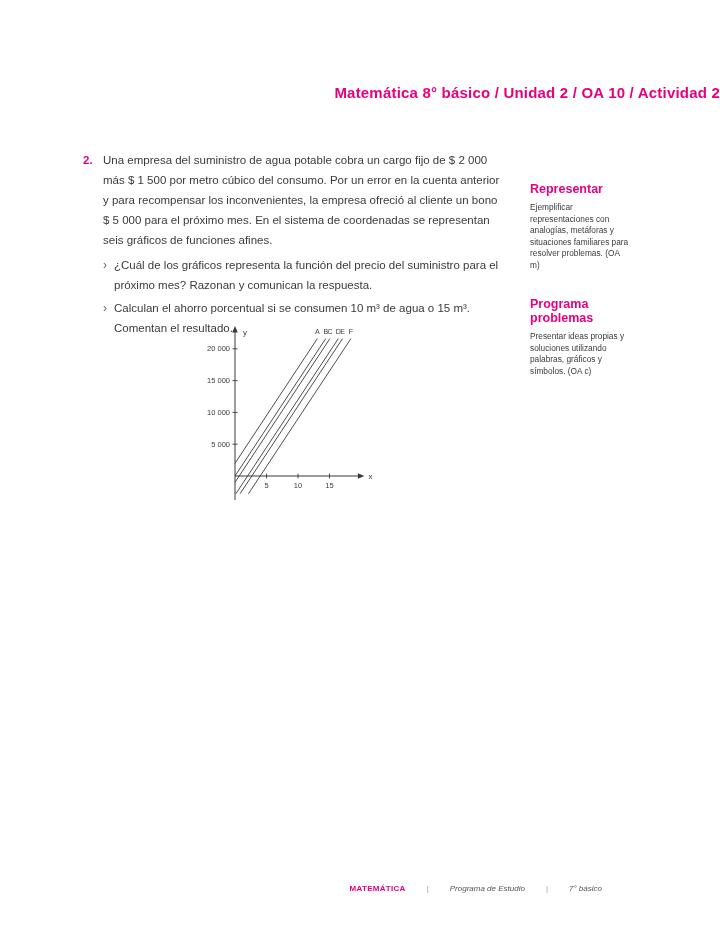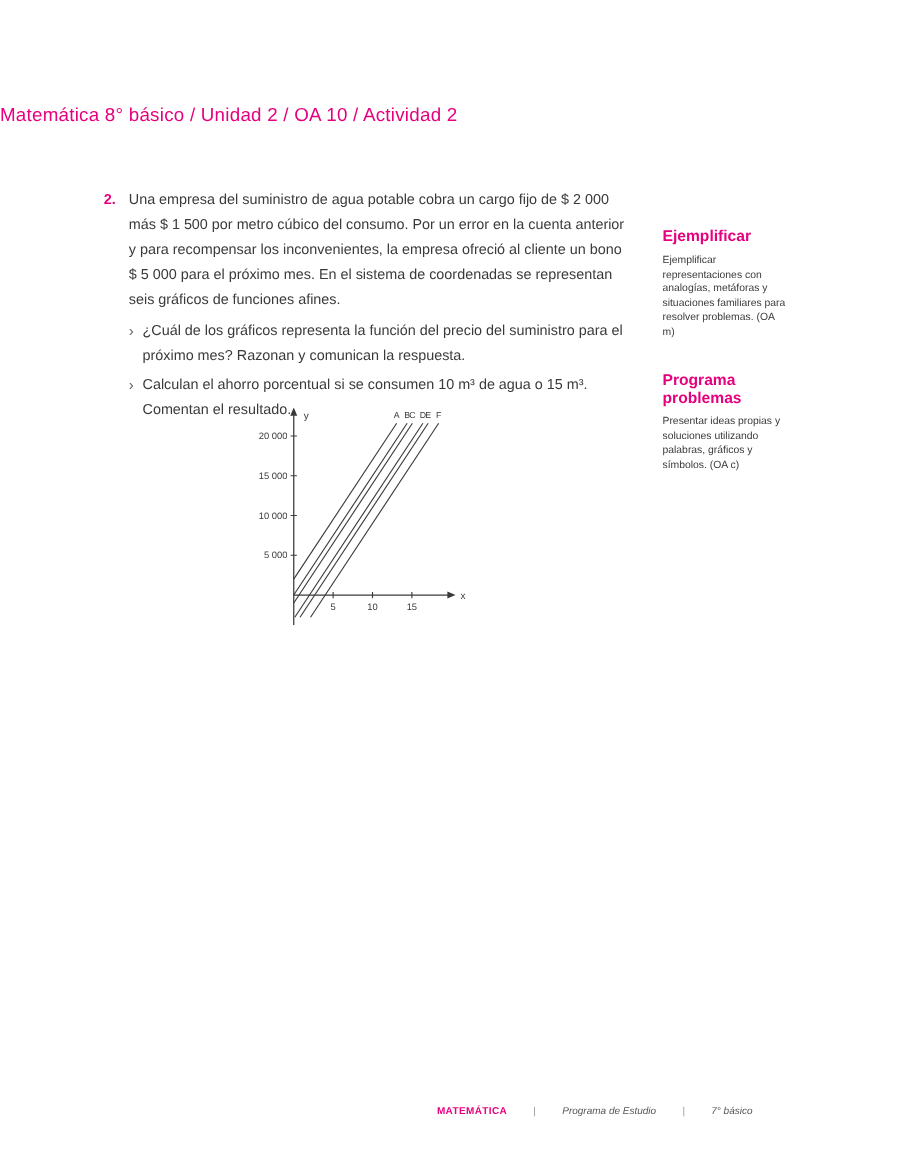--- a/index.html
+++ b/index.html
@@ -11,24 +11,24 @@
   }
   .page {
     position: relative;
     width: 720px; height: 932px;
     background: #ffffff;
     overflow: hidden;
   }
   .title {
     position: absolute;
     top: 84px; left: 0; width: 100%;
-    text-align: left;
+    text-align: right;
     color: #e6007e;
     font-size: 15px;
-    font-weight: normal;
+    font-weight: bold;
     letter-spacing: 0.2px;
   }
   .content {
     position: absolute;
     left: 83px; top: 150px; width: 420px;
   }
   .problem {
     display: flex;
     gap: 7px;
     font-size: 11.5px;
@@ -139,21 +139,21 @@
         <line x1="42.84" y1="175.808" x2="145.32" y2="20.623999999999995" stroke="#3a3a3a" stroke-width="0.9"></line>
         <text x="145.32" y="16.123999999999995" text-anchor="middle" font-size="7" fill="#3a3a3a" font-family="Liberation Sans, sans-serif">D</text>
         <line x1="47.04" y1="175.808" x2="149.51999999999998" y2="20.623999999999995" stroke="#3a3a3a" stroke-width="0.9"></line>
         <text x="149.51999999999998" y="16.123999999999995" text-anchor="middle" font-size="7" fill="#3a3a3a" font-family="Liberation Sans, sans-serif">E</text>
         <line x1="55.44" y1="175.808" x2="157.92" y2="20.623999999999995" stroke="#3a3a3a" stroke-width="0.9"></line>
         <text x="157.92" y="16.123999999999995" text-anchor="middle" font-size="7" fill="#3a3a3a" font-family="Liberation Sans, sans-serif">F</text>
       </svg>
   </div>
 
   <div class="sidebar">
-    <div class="shead">Ejemplificar</div>
+    <div class="shead">Representar</div>
     <div class="sbody">Ejemplificar representaciones con analogías, metáforas y situaciones familiares para resolver problemas. (OA m)</div>
     <div class="shead">Programa problemas</div>
     <div class="sbody">Presentar ideas propias y soluciones utilizando palabras, gráficos y símbolos. (OA c)</div>
   </div>
 
   <div class="footer">
     <span class="brand">MATEMÁTICA</span>
     <span class="sep">|</span>
     <span class="part">Programa de Estudio</span>
     <span class="sep">|</span>

